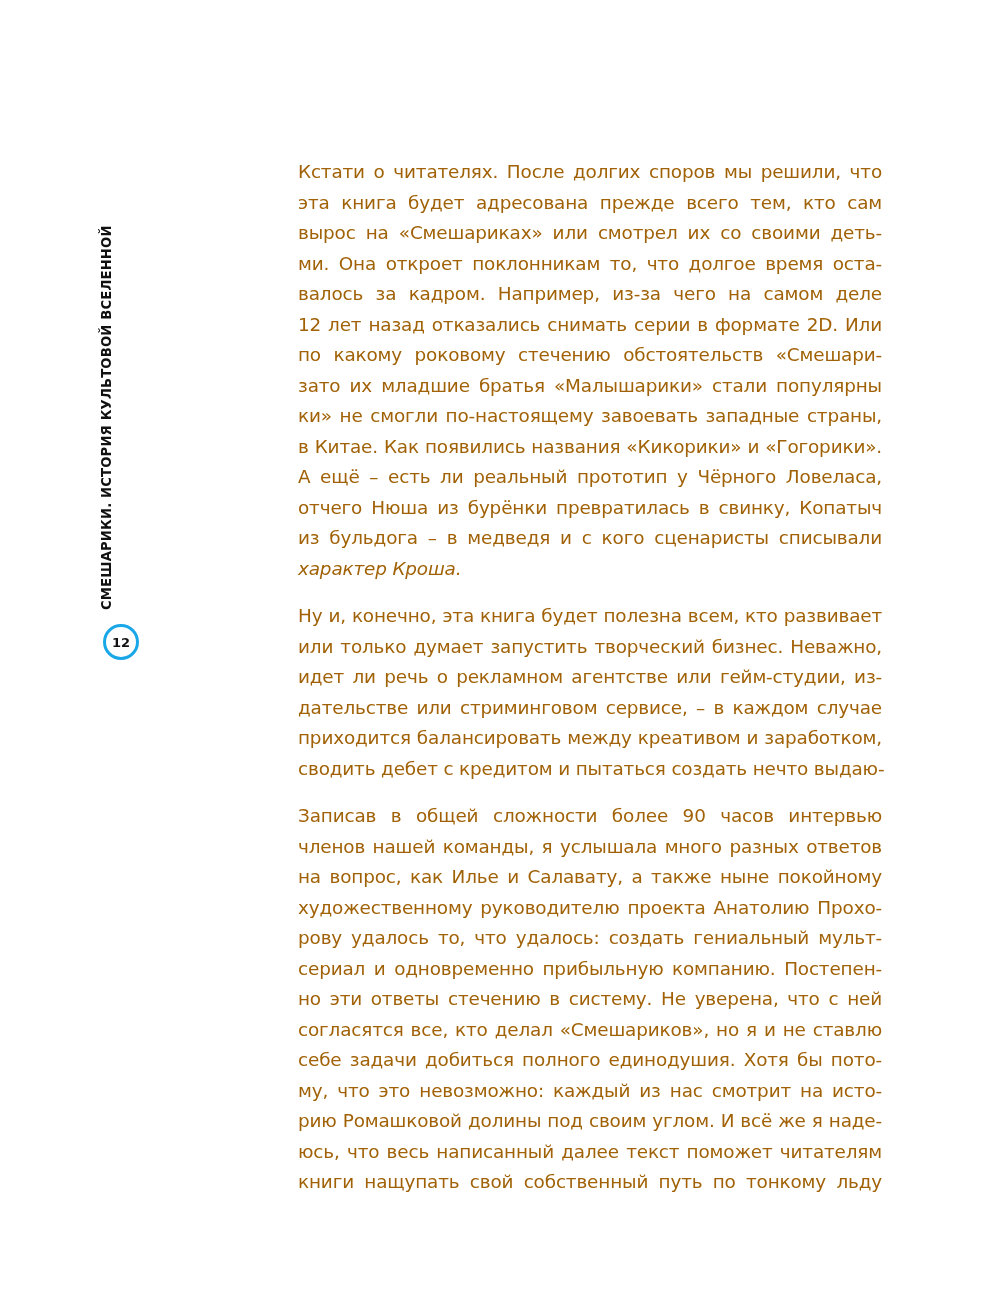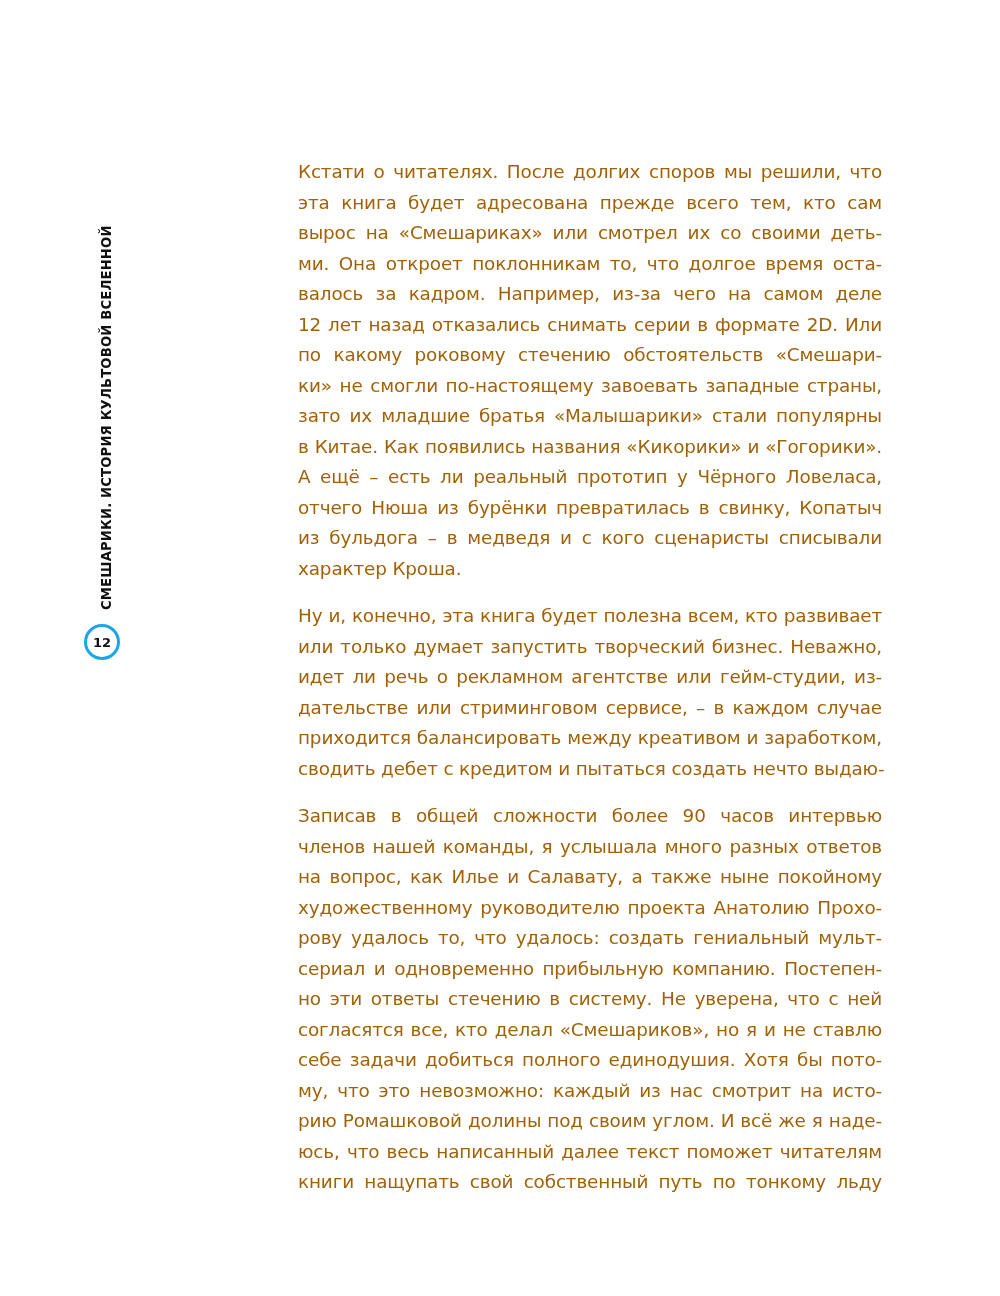--- a/index.html
+++ b/index.html
@@ -40,21 +40,21 @@
       font-weight: bold;
       font-size: 13.2px;
       letter-spacing: 0.15px;
       line-height: 22px;
       color: #111111;
       white-space: nowrap;
       text-align: left;
     }
     .page-number {
       position: absolute;
-      left: 84px;
+      left: 103px;
       top: 624px;
       width: 36px;
       height: 36px;
       border: 3px solid #1aa7e8;
       border-radius: 50%;
       box-sizing: border-box;
       display: flex;
       align-items: center;
       justify-content: center;
       font-family: "DejaVu Sans", sans-serif;
@@ -79,20 +79,21 @@
     }
     .line {
       display: block;
       text-align: justify;
       text-align-last: justify;
       white-space: nowrap;
       height: 30.5px;
     }
     .line.last {
       text-align-last: left;
+      font-style: italic;
     }
     .paragraph + .paragraph {
       margin-top: 17px;
     }
   </style>
 </head>
 <body>
 
 <div class="page">
 
@@ -103,22 +104,22 @@
 
   <div class="body-text">
     <p class="paragraph">
       <span class="line">Кстати о читателях. После долгих споров мы решили, что</span>
       <span class="line">эта книга будет адресована прежде всего тем, кто сам</span>
       <span class="line">вырос на «Смешариках» или смотрел их со своими деть-</span>
       <span class="line">ми. Она откроет поклонникам то, что долгое время оста-</span>
       <span class="line">валось за кадром. Например, из-за чего на самом деле</span>
       <span class="line">12 лет назад отказались снимать серии в формате 2D. Или</span>
       <span class="line">по какому роковому стечению обстоятельств «Смешари-</span>
+      <span class="line">зато их младшие братья «Малышарики» стали популярны</span>
       <span class="line">ки» не смогли по-настоящему завоевать западные страны,</span>
-      <span class="line">зато их младшие братья «Малышарики» стали популярны</span>
       <span class="line">в Китае. Как появились названия «Кикорики» и «Гогорики».</span>
       <span class="line">А ещё – есть ли реальный прототип у Чёрного Ловеласа,</span>
       <span class="line">отчего Нюша из бурёнки превратилась в свинку, Копатыч</span>
       <span class="line">из бульдога – в медведя и с кого сценаристы списывали</span>
       <span class="line last">характер Кроша.</span>
     </p>
 
     <p class="paragraph">
       <span class="line">Ну и, конечно, эта книга будет полезна всем, кто развивает</span>
       <span class="line">или только думает запустить творческий бизнес. Неважно,</span>

